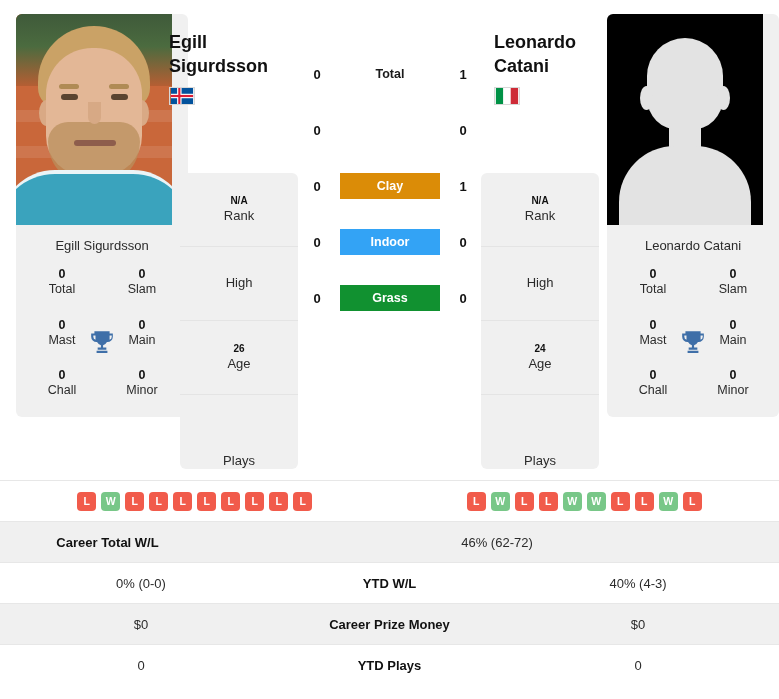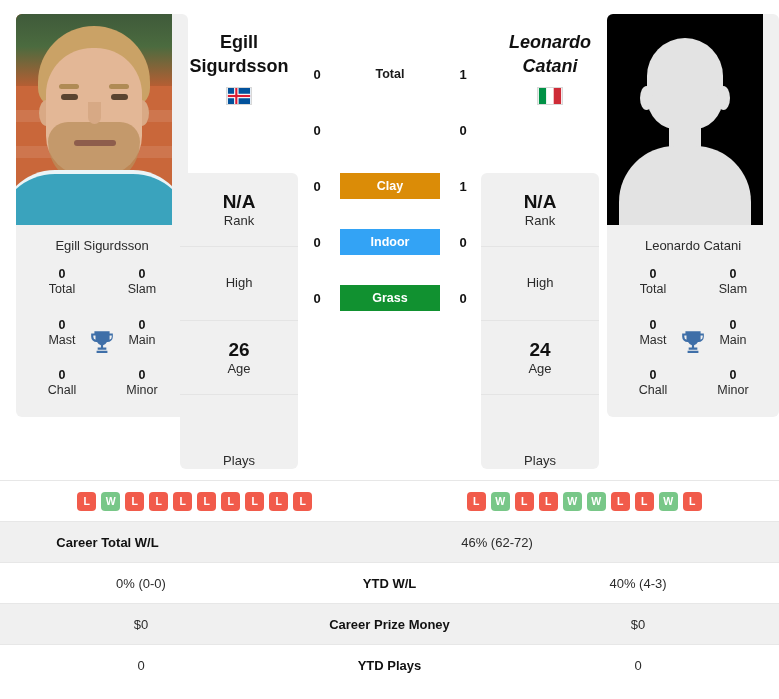--- a/index.html
+++ b/index.html
@@ -126,27 +126,27 @@
     background: #f0f0f0; border-radius: 6px; overflow: hidden;
   }
   .info-col.left  { left: 180px; }
   .info-col.right { left: 481px; }
   .info-cell {
     height: 74px; display: flex; flex-direction: column;
     align-items: center; justify-content: center;
     border-bottom: 1px solid #e4e4e4; line-height: 1.25;
   }
   .info-cell:last-child { border-bottom: none; justify-content: flex-end; }
-  .info-cell .v { font-size: 19px; font-weight: bold; color: #111; }
+  .info-cell .v { font-size: 10px; font-weight: bold; color: #111; }
   .info-cell .k { font-size: 13px; color: #2b2b2b; }
 
   
-  .name-block { position: absolute; top: 30px; width: 140px; text-align: center; }
+  .name-block { position: absolute; top: 30px; width: 140px; text-align: left; }
   .name-block.left  { left: 169px; }
-  .name-block.right { left: 480px; font-style: italic; }
+  .name-block.right { left: 494px; }
   .name-block .nm {
     font-size: 18px; font-weight: bold; color: #111; line-height: 1.35;
   }
   .flag { margin: 8px auto 0 auto; width: 26px; height: 18px;
           border: 1px solid #d8d8d8; }
 
   
   .surf-wrap { position: absolute; left: 305px; top: 60px; width: 170px; }
   .surf-row {
     display: flex; align-items: center; justify-content: space-between;

